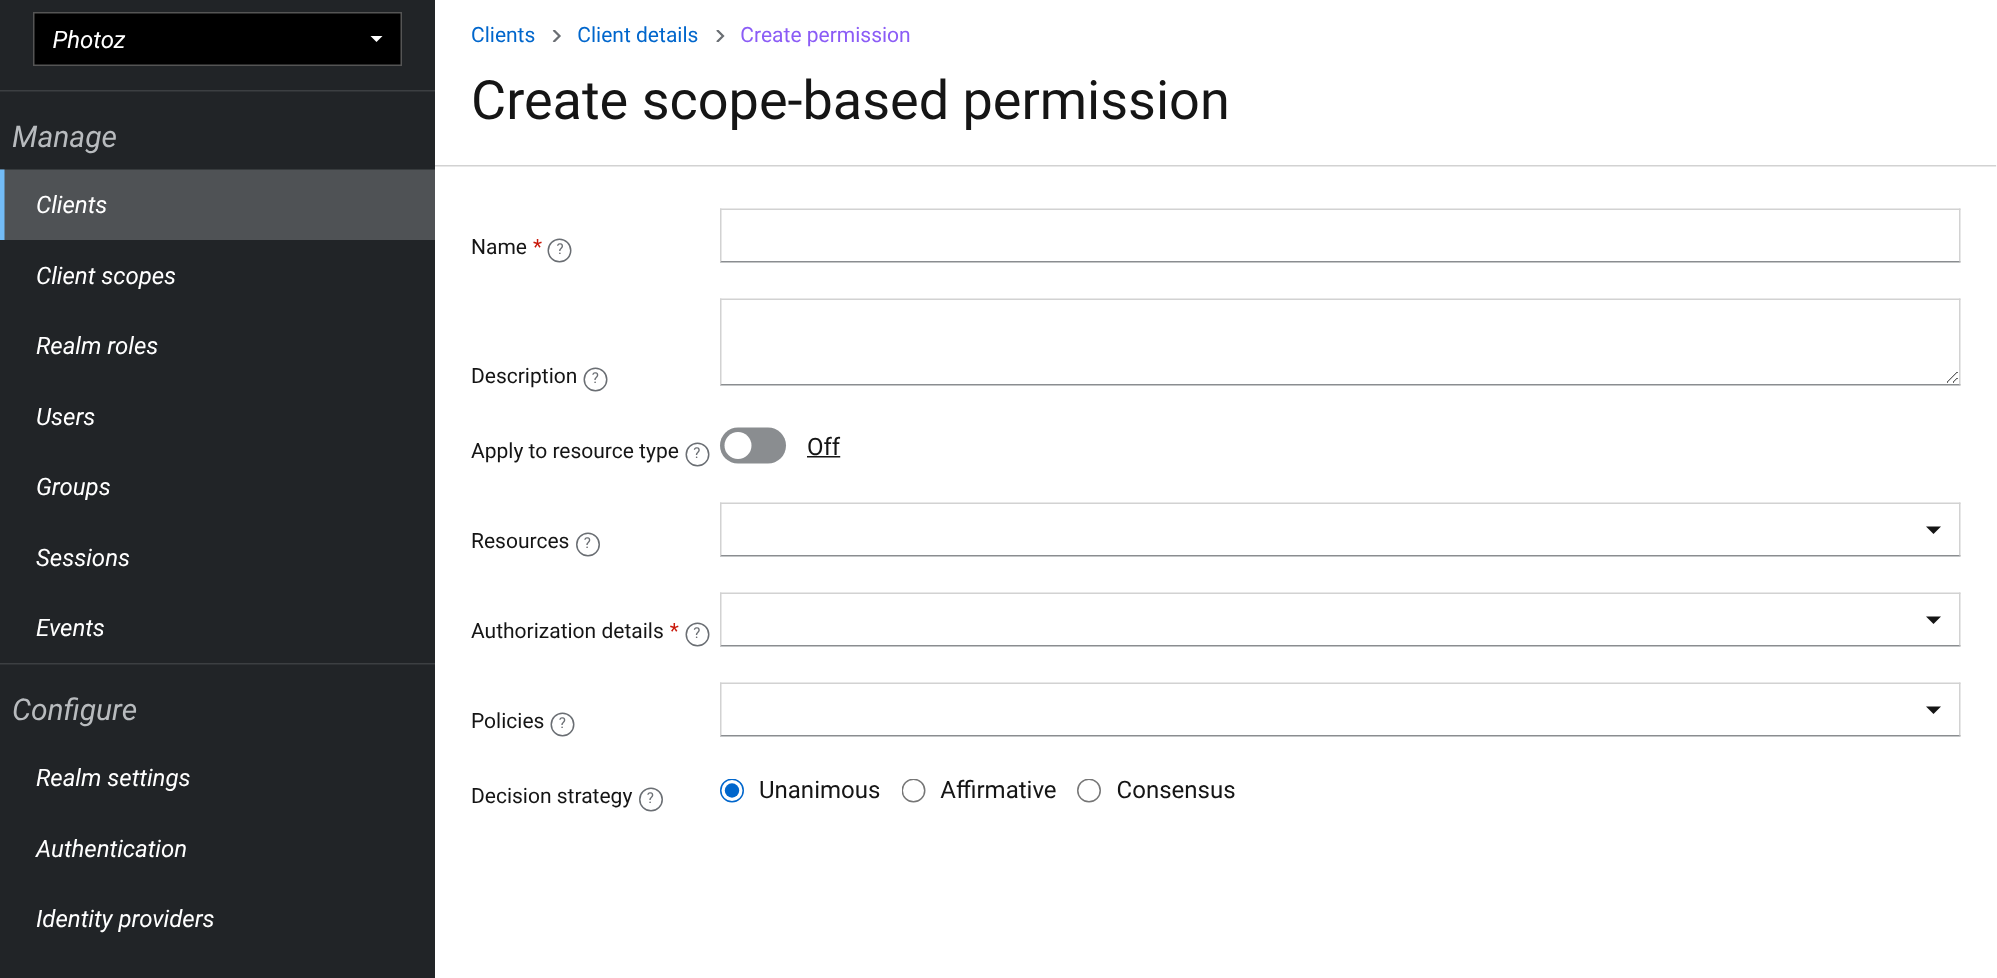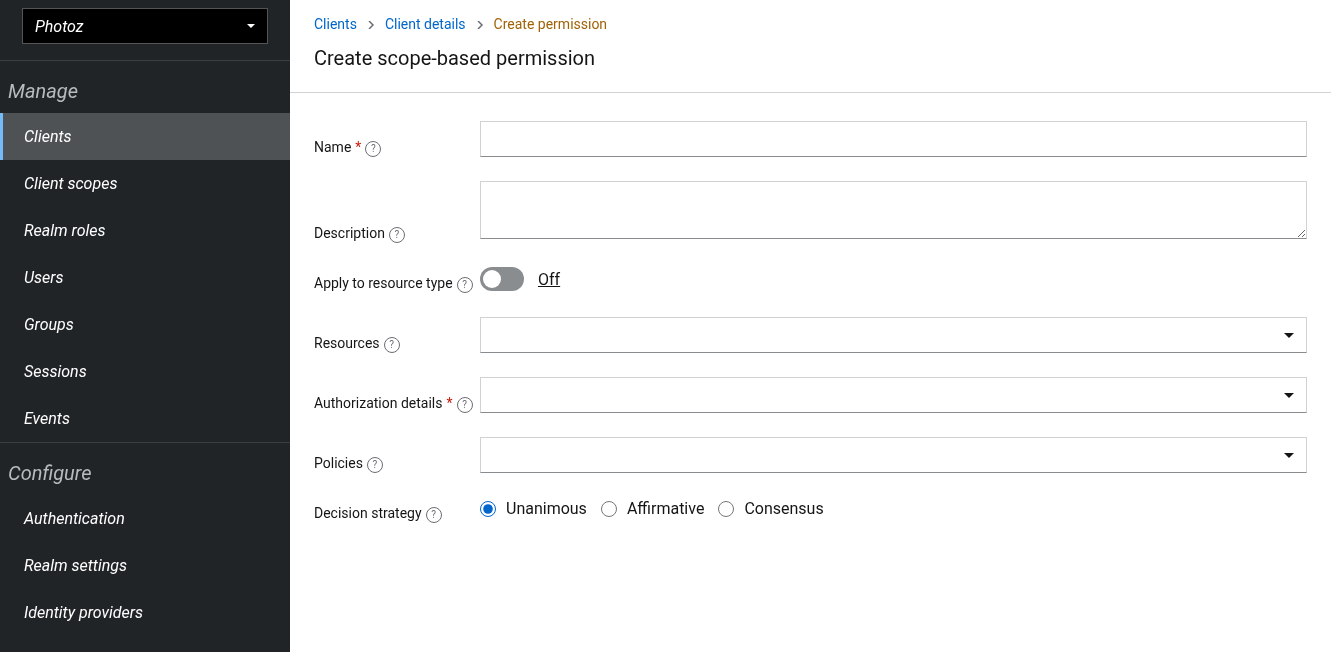--- a/index.html
+++ b/index.html
@@ -17,22 +17,22 @@
   .nav-item { display: block; padding: 14px 24px; font-size: 16px; color: #fff; cursor: pointer; }
   .nav-item.active { background: #4f5255; position: relative; }
   .nav-item.active::before { content:""; position:absolute; left:0; top:0; bottom:0; width:3px; background:#73bcf7; }
 
   
   .main { flex: 1; overflow-y: auto; }
   .header { padding: 16px 24px 22px; border-bottom: 1px solid #d2d2d2; }
   .breadcrumb { display: flex; align-items: center; gap: 10px; font-size: 14px; margin-bottom: 14px; }
   .breadcrumb .link { color: #0066cc; cursor: pointer; }
   .breadcrumb .sep svg { width: 8px; height: 8px; }
-  .breadcrumb .current { color: #a16207; text-align: right; }
-  .page-title { font-size: 20px; font-weight: 400; }
+  .breadcrumb .current { color: #8b5cf6; text-align: right; }
+  .page-title { font-size: 36px; font-weight: 400; }
 
   
   .form { padding: 28px 24px; }
   .form-row { display: flex; margin-bottom: 24px; }
   .form-label-col { width: 166px; flex-shrink: 0; font-size: 14px; line-height: 20px; display: flex; flex-wrap: wrap; align-items: flex-end; gap: 4px; padding-top: 6px; }
   .form-label-col .req { color: #c9190b; }
   .help-icon { display: inline-flex; align-items: center; justify-content: center; width: 16px; height: 16px; border: 1px solid #6a6e73; border-radius: 50%; font-size: 10px; color: #6a6e73; cursor: help; line-height: 1; }
   .form-control-col { flex: 1; max-width: 830px; }
 
   .text-input { width: 100%; height: 36px; border: 1px solid #d2d2d2; border-bottom-color: #8a8d90; padding: 0 10px; font-size: 14px; outline: none; }
@@ -69,22 +69,22 @@
     <li class="nav-item"><span>Client scopes</span></li>
     <li class="nav-item"><span>Realm roles</span></li>
     <li class="nav-item"><span>Users</span></li>
     <li class="nav-item"><span>Groups</span></li>
     <li class="nav-item"><span>Sessions</span></li>
     <li class="nav-item"><span>Events</span></li>
   </ul>
 
   <div class="nav-section-title">Configure</div>
   <ul class="nav-list">
+    <li class="nav-item"><span>Realm settings</span></li>
     <li class="nav-item"><span>Authentication</span></li>
-    <li class="nav-item"><span>Realm settings</span></li>
     <li class="nav-item"><span>Identity providers</span></li>
   </ul>
 </nav>
 
 <main class="main">
   <div class="header">
     <div class="breadcrumb">
       <span class="link">Clients</span>
       <span class="sep"><svg viewBox="0 0 8 8">
             <path d="M2 0 L6 4 L2 8"></path>

